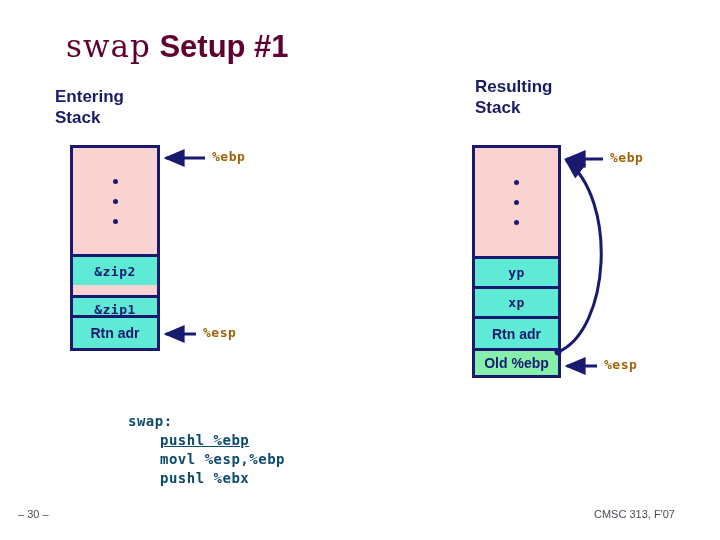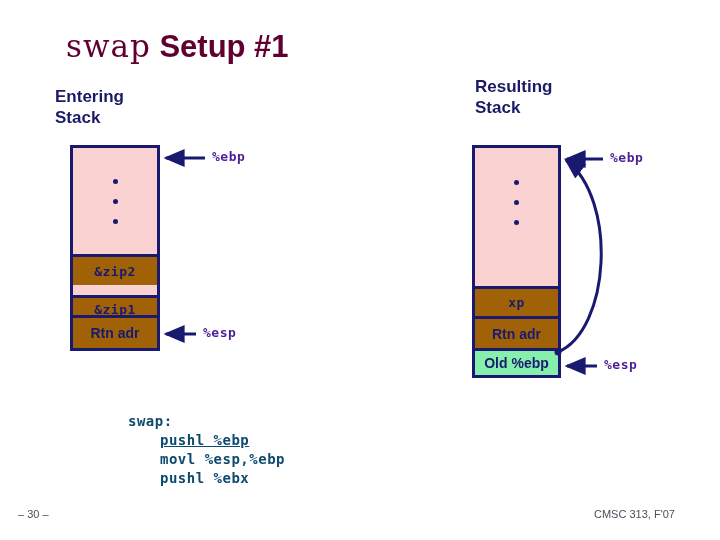--- a/index.html
+++ b/index.html
@@ -64,21 +64,21 @@
     background: #fad2d2;
   }
   #stack-left  { left: 70px;  top: 145px; width: 90px;  height: 206px; }
   #stack-right { left: 472px; top: 145px; width: 89px;  height: 233px; }
 
   .cell {
     position: absolute;
     left: 0;
     width: 100%;
     box-sizing: border-box;
-    background: #a16207;
+    background: #5eead4;
     color: #191970;
     display: flex;
     align-items: center;
     justify-content: center;
     text-align: center;
   }
   .cell.top-rule { border-top: 3px solid #191970; }
 
   .cell.mono {
     font-family: "DejaVu Sans Mono", "Liberation Mono", monospace;
@@ -108,21 +108,21 @@
     display: block;
     width: 5px;
     height: 5px;
     border-radius: 50%;
     background: #191970;
   }
 
   
   .reg-label {
     position: absolute;
-    color: #4c1d95;
+    color: #a16207;
     font-family: "DejaVu Sans Mono", "Liberation Mono", monospace;
     font-size: 13px;
     font-weight: bold;
     letter-spacing: 0.5px;
     white-space: nowrap;
   }
   #label-ebp-left  { left: 212px; top: 149px; }
   #label-esp-left  { left: 203px; top: 325px; }
   #label-ebp-right { left: 610px; top: 150px; }
   #label-esp-right { left: 604px; top: 357px; }
@@ -189,20 +189,21 @@
 
   <div class="reg-label" id="label-ebp-left">%ebp</div>
   <div class="reg-label" id="label-esp-left">%esp</div>
 
   <div class="stack" id="stack-right">
     <div class="ellipsis" style="top:0px; height:108px;">
       <span></span>
       <span></span>
       <span></span>
     </div>
+    <div class="cell mono top-rule" style="top:108px; height:30px;">yp</div>
     <div class="cell mono top-rule" style="top:138px; height:30px;">xp</div>
     <div class="cell sans top-rule" style="top:168px; height:32px;">Rtn adr</div>
     <div class="cell sans yellow top-rule" style="top:200px; height:27px;">Old %ebp</div>
   </div>
 
   <div class="reg-label" id="label-ebp-right">%ebp</div>
   <div class="reg-label" id="label-esp-right">%esp</div>
 
   <svg id="arrows" viewBox="0 0 720 540" width="720" height="540">
     <defs>

